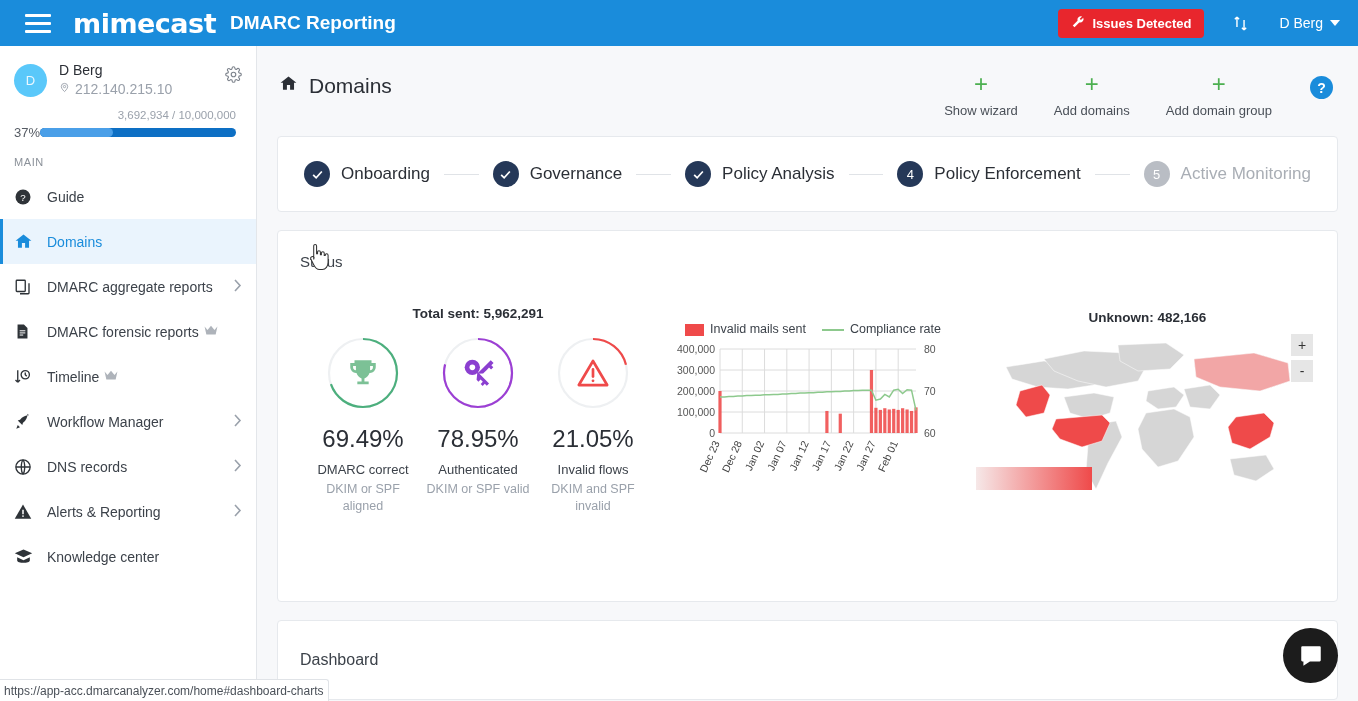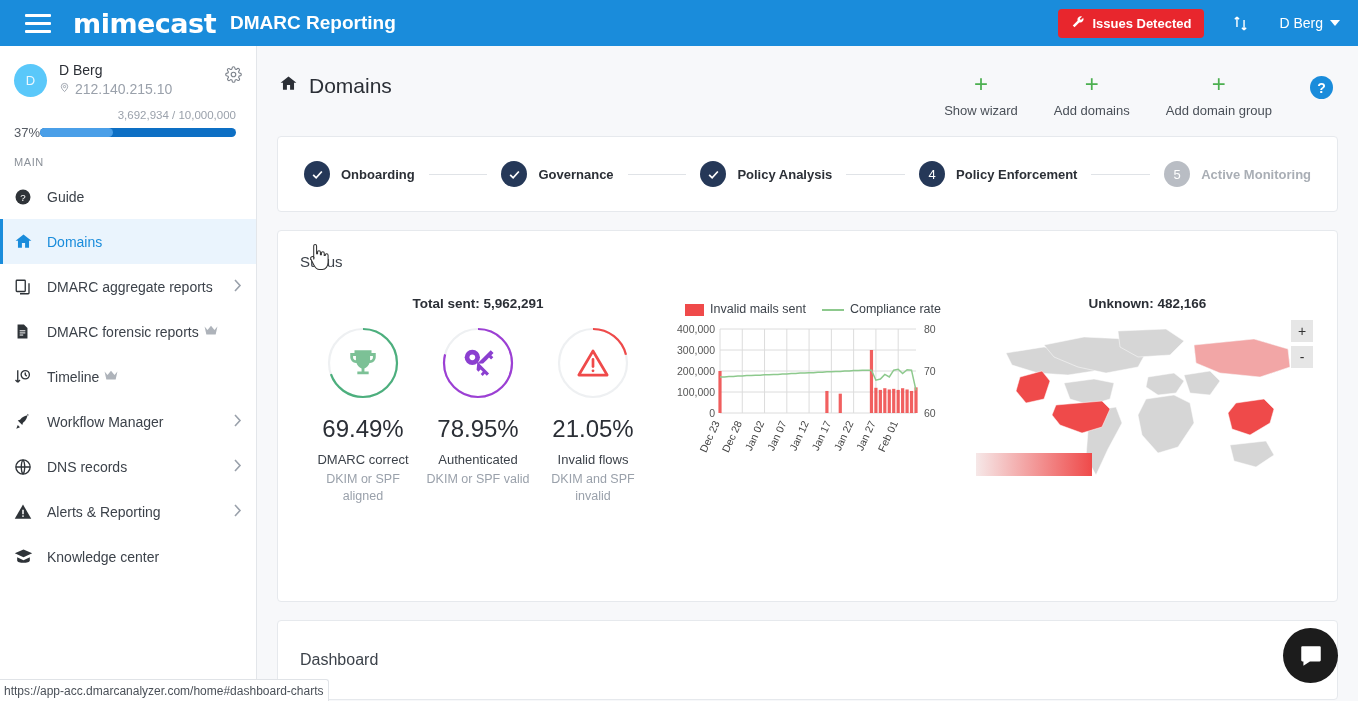--- a/index.html
+++ b/index.html
@@ -85,29 +85,29 @@
   .card { background: #fff; border: 1px solid #e6e9ed; border-radius: 4px;
     margin: 18px 20px 0 20px; }
 
   
   .steps { display: flex; align-items: center; padding: 24px 26px; }
   .step { display: flex; align-items: center; gap: 11px; }
   .step-circle { width: 26px; height: 26px; border-radius: 50%;
     background: #253858; color: #fff; font-size: 13px; display: flex;
     align-items: center; justify-content: center; flex: 0 0 26px; }
   .step.pending .step-circle { background: #b9bdc4; }
-  .step-label { font-size: 13px; color: #2b2f36; white-space: nowrap; font-weight: bold; }
+  .step-label { font-size: 17px; color: #2b2f36; white-space: nowrap; }
   .step.pending .step-label { color: #a9aeb5; }
   .step-line { flex: 1; height: 1px; background: #e0e3e7; margin: 0 14px; min-width: 34px; }
 
   
   .status-card { position: relative; padding: 18px 0 22px 0; height: 372px; }
   .status-title { font-size: 15px; color: #3c424a; padding: 4px 0 0 22px; }
   .cursor-hand { position: absolute; left: 29px; top: 12px; pointer-events: none; }
-  .status-body { display: flex; align-items: flex-start; margin-top: 26px; }
+  .status-body { display: flex; align-items: center; margin-top: 36px; }
 
   .gauges { width: 360px; padding-left: 20px; flex: 0 0 380px; }
   .total-sent { text-align: center; font-size: 13.5px; font-weight: bold;
     color: #2b2f36; margin-bottom: 14px; }
   .gauge-row { display: flex; justify-content: space-between; padding: 0 10px; }
   .gauge { width: 110px; text-align: center; }
   .gauge .ring { position: relative; width: 76px; height: 76px; margin: 0 auto; }
   .gauge .pct { font-size: 24px; color: #2b2f36; margin-top: 14px; font-weight: 400; }
   .gauge .g-title { font-size: 13px; color: #3c424a; margin-top: 8px; line-height: 17px; }
   .gauge .g-sub { font-size: 12.5px; color: #9aa1ab; margin-top: 3px; line-height: 17px; }

